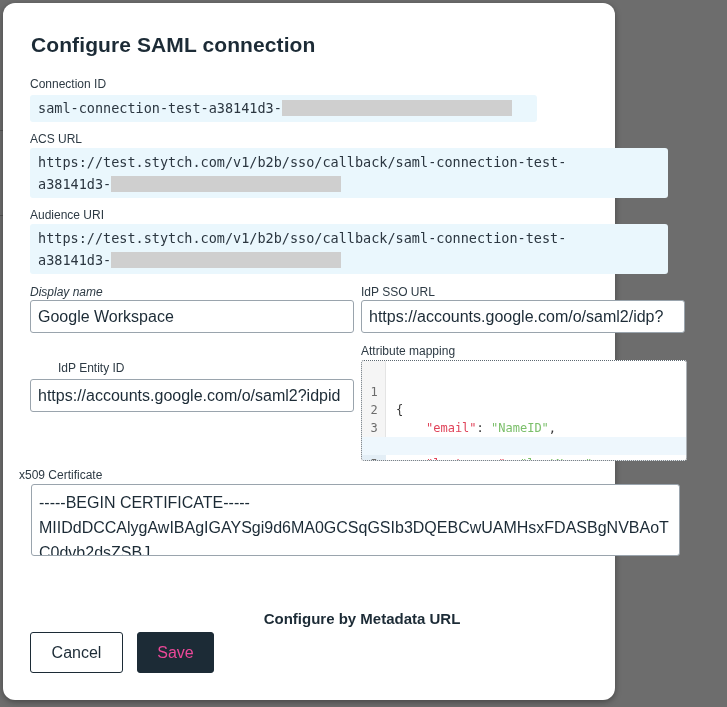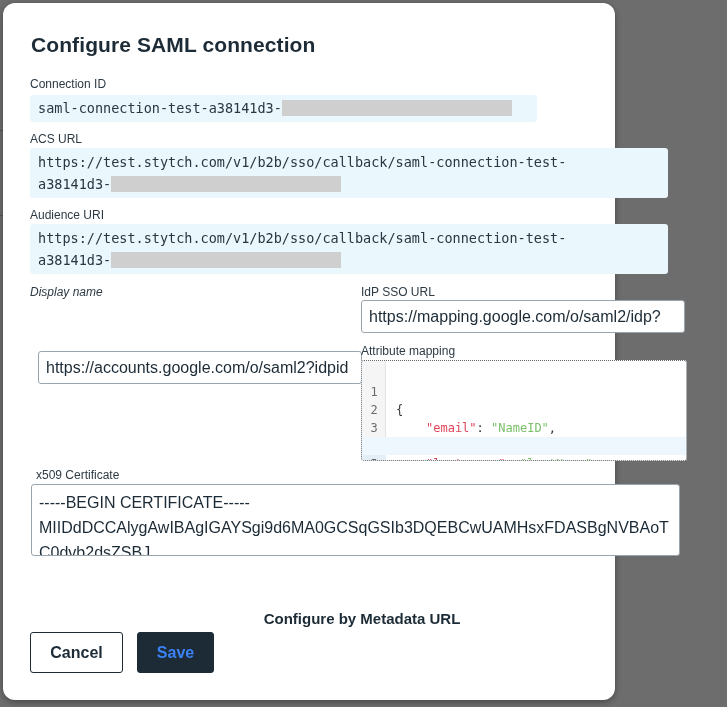--- a/index.html
+++ b/index.html
@@ -111,32 +111,32 @@
     position: absolute; left: 0; width: 718px; top: 571px;
     text-align: center;
     font-size: 15px; font-weight: 700; color: #1c2b36;
     cursor: pointer;
     margin-top: 36px;
   }
   .btn {
     position: absolute;
     height: 41px;
     border-radius: 3px;
-    font-size: 16px; font-weight: 700;
+    font-size: 16px; font-weight: 400;
     display: flex; align-items: center; justify-content: center;
     cursor: pointer;
     font-family: "Liberation Sans", "DejaVu Sans", sans-serif;
   }
   .btn-cancel {
     left: 27px; top: 629px; width: 93px;
     background: #fff; border: 1px solid #1c2b36; color: #1c2b36;
   }
   .btn-save {
     left: 134px; top: 629px; width: 77px;
-    background: #1c2b36; border: 1px solid #1c2b36; color: #3b82f6;
+    background: #1c2b36; border: 1px solid #1c2b36; color: #ec4899;
   }
 </style>
 </head>
 <body>
 
 <div class="backdrop">
   <div class="backdrop-hint" style="top:130px"></div>
   <div class="backdrop-hint" style="top:215px"></div>
 </div>
 
@@ -154,26 +154,27 @@
     <div><span>a38141d3-</span><span class="redact" style="width:230px;"></span></div>
   </div>
 
   <div class="label" style="left:27px; top:205px;">Audience URI</div>
   <div class="readonly-box" style="left:27px; top:221px; width:638px; height:50px; padding:3px 8px;">
     <div>https://test.stytch.com/v1/b2b/sso/callback/saml-connection-test-</div>
     <div><span>a38141d3-</span><span class="redact" style="width:230px;"></span></div>
   </div>
 
   <div class="label" style="left:27px; top:282px;font-style:italic;">Display name</div>
+  <div class="input" style="left:27px; top:297px; width:324px;">Google Workspace</div>
 
   <div class="label" style="left:358px; top:282px;">IdP SSO URL</div>
-  <div class="input" style="left:358px; top:297px; width:324px;">https://mapping.google.com/o/saml2/idp?</div>
+  <div class="input" style="left:358px; top:297px; width:324px;">https://accounts.google.com/o/saml2/idp?</div>
 
   <div class="label" style="left:27px; top:358px;margin-left:28px;">IdP Entity ID</div>
-  <div class="input" style="left:27px; top:348px; width:324px;margin-left:8px;">https://accounts.google.com/o/saml2?idpid</div>
+  <div class="input" style="left:27px; top:376px; width:324px;">https://accounts.google.com/o/saml2?idpid</div>
 
   <div class="label" style="left:358px; top:341px;">Attribute mapping</div>
   <div class="code-editor">
     <div class="gutter"></div>
     <div class="code-line" style="top:4px;">
       <span class="ln">1</span>
       <span class="txt tok-punc">{</span>
     </div>
     <div class="code-line" style="top:22px;">
       <span class="ln">2</span>
@@ -186,21 +187,21 @@
     <div class="code-line" style="top:58px;">
       <span class="ln">4</span>
       <span class="txt" style="left:64px;"><span class="tok-key">"last_name"</span><span class="tok-punc">: </span><span class="tok-str">"lastName"</span><span class="tok-punc"></span></span>
     </div>
     <div class="code-line active" style="top:76px;">
       <span class="ln">5</span>
       
     </div>
   </div>
 
-  <div class="label" style="left:33px; top:465px;">x509 Certificate</div>
+  <div class="label" style="left:16px; top:465px;">x509 Certificate</div>
   <div class="cert-box">
     <div id="cert-text" style="white-space:pre-line;">-----BEGIN CERTIFICATE-----
 MIIDdDCCAlygAwIBAgIGAYSgi9d6MA0GCSqGSIb3DQEBCwUAMHsxFDASBgNVBAoTC0dvb2dsZSBJ
 bmMuMRYwFAYDVQQHEw1Nb3VudGFpbiBWaWV3MQ8wDQYDVQQDEwZHb29nbGUxGDAW</div>
   </div>
 
   <div class="metadata-link">Configure by Metadata URL</div>
 
   <div class="btn btn-cancel">Cancel</div>
   <div class="btn btn-save">Save</div>

